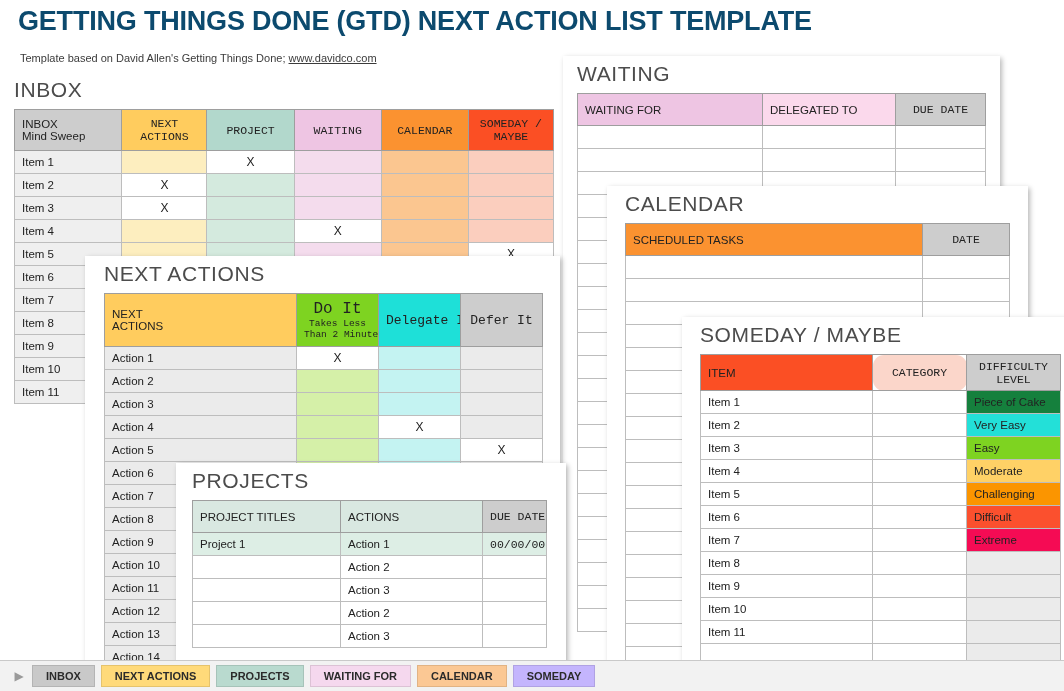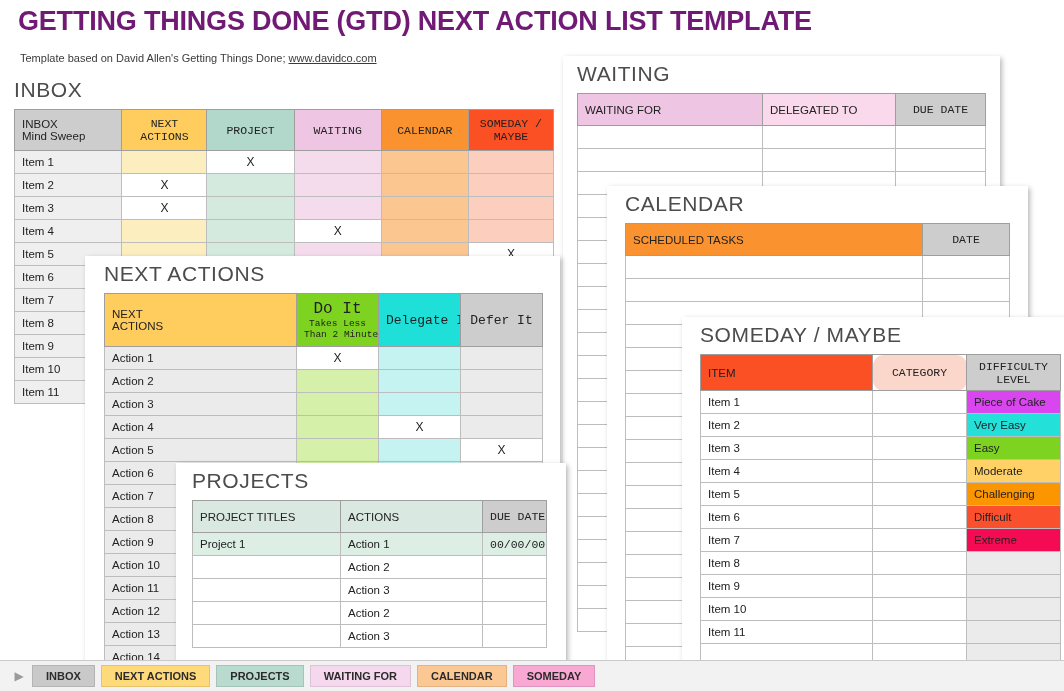--- a/index.html
+++ b/index.html
@@ -16,21 +16,21 @@
     overflow: hidden;
   }
 
   
   #page-title {
     position: absolute;
     left: 18px; top: 6px;
     font-size: 27px;
     font-weight: bold;
     letter-spacing: -0.2px;
-    color: #701a75;
+    color: #0c4a6e;
     white-space: nowrap;
   }
   #subtitle {
     position: absolute;
     left: 20px; top: 52px;
     font-size: 11px;
     color: #3b3b3b;
     white-space: nowrap;
   }
   #subtitle .link {
@@ -103,21 +103,21 @@
   .c-pink   { background: #f4dced; }
   .c-orange { background: #fbc690; }
   .c-peach  { background: #fbcebe; }
   .c-lime   { background: #d5f0a8; }
   .c-cyan   { background: #c4f3f2; }
   .c-grey   { background: #ebebeb; }
   .c-white  { background: #ffffff; }
   .c-mint   { background: #ddeee5; }
 
   
-  .d1 { background: #d946ef; }
+  .d1 { background: #15803d; }
   .d2 { background: #23e0d8; }
   .d3 { background: #7ed321; }
   .d4 { background: #ffd166; }
   .d5 { background: #fb9500; }
   .d6 { background: #fb502e; }
   .d7 { background: #f50b54; }
 
   
   #tabbar {
     position: absolute;
@@ -145,21 +145,21 @@
     font-weight: bold;
     color: #2b2b2b;
     border: 1px solid rgba(0,0,0,0.10);
     white-space: nowrap;
   }
   .t-grey   { background: #c9c9c9; }
   .t-yellow { background: #ffda7a; }
   .t-green  { background: #b9dacf; }
   .t-pink   { background: #f5d8ee; }
   .t-orange { background: #fbc894; }
-  .t-peach  { background: #f9a8d4; }
+  .t-peach  { background: #c4b5fd; }
 </style>
 </head>
 <body>
 
 <div id="stage">
 
   <div id="page-title">GETTING THINGS DONE (GTD) NEXT ACTION LIST TEMPLATE</div>
 
   <div id="subtitle">
     <span>Template based on David Allen's Getting Things Done; </span><span class="link">www.davidco.com</span>

